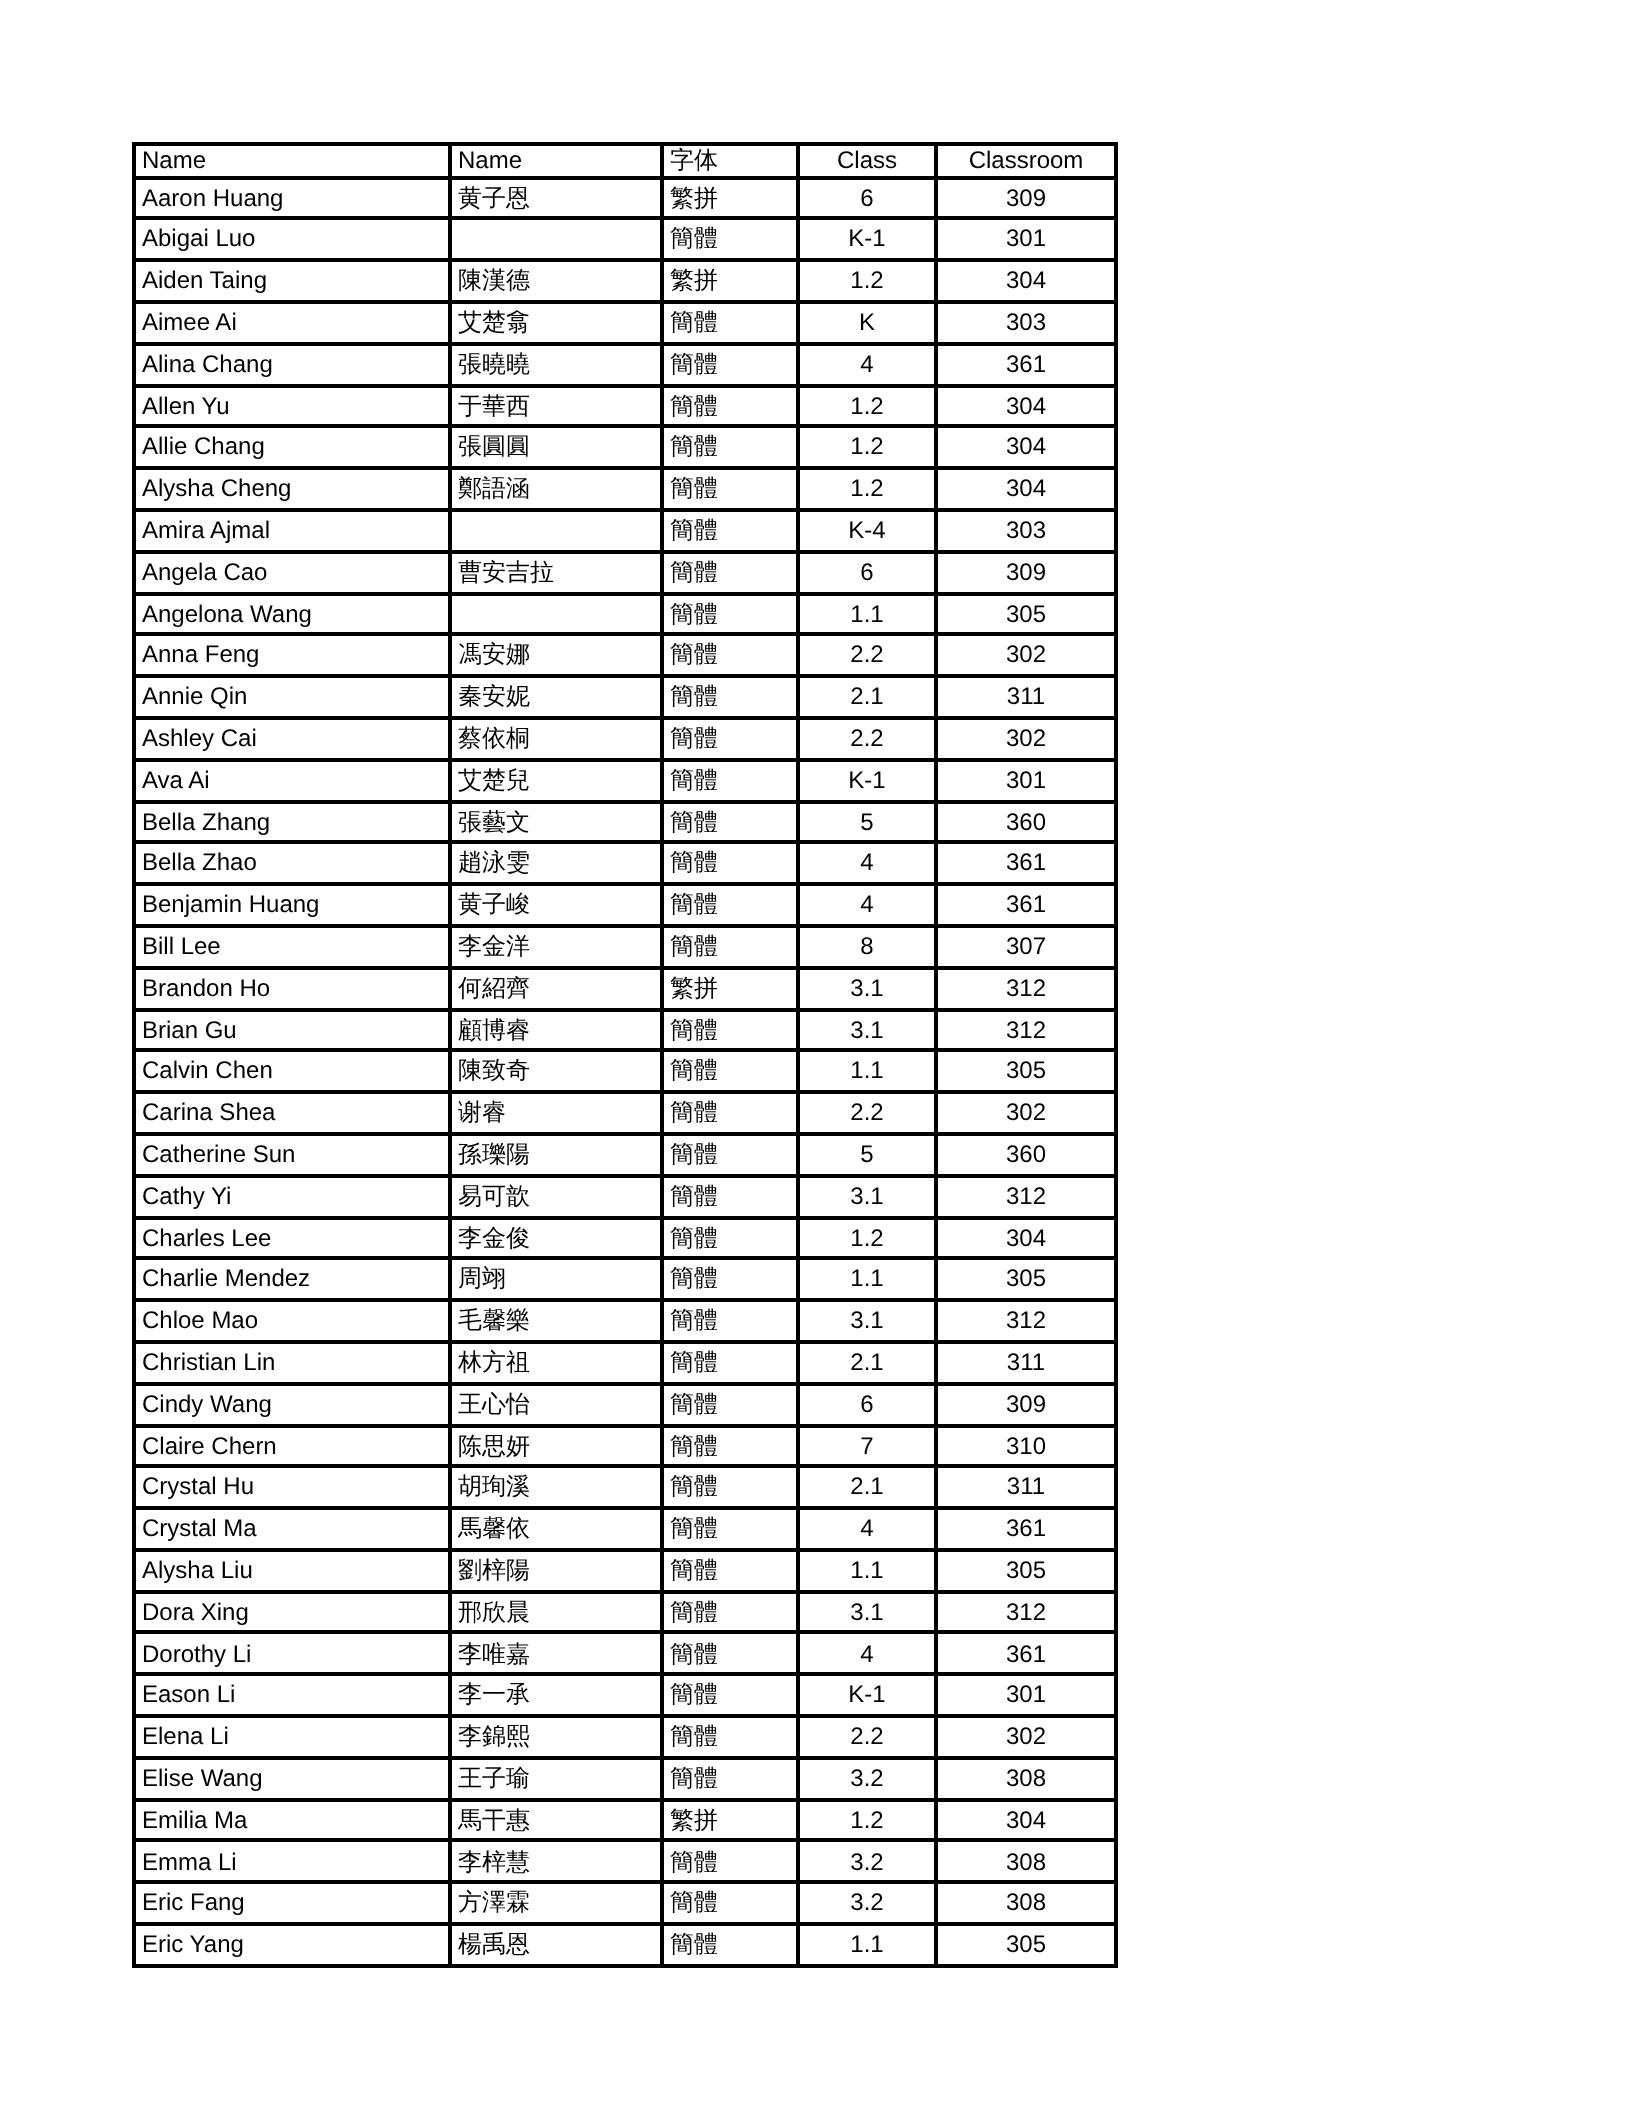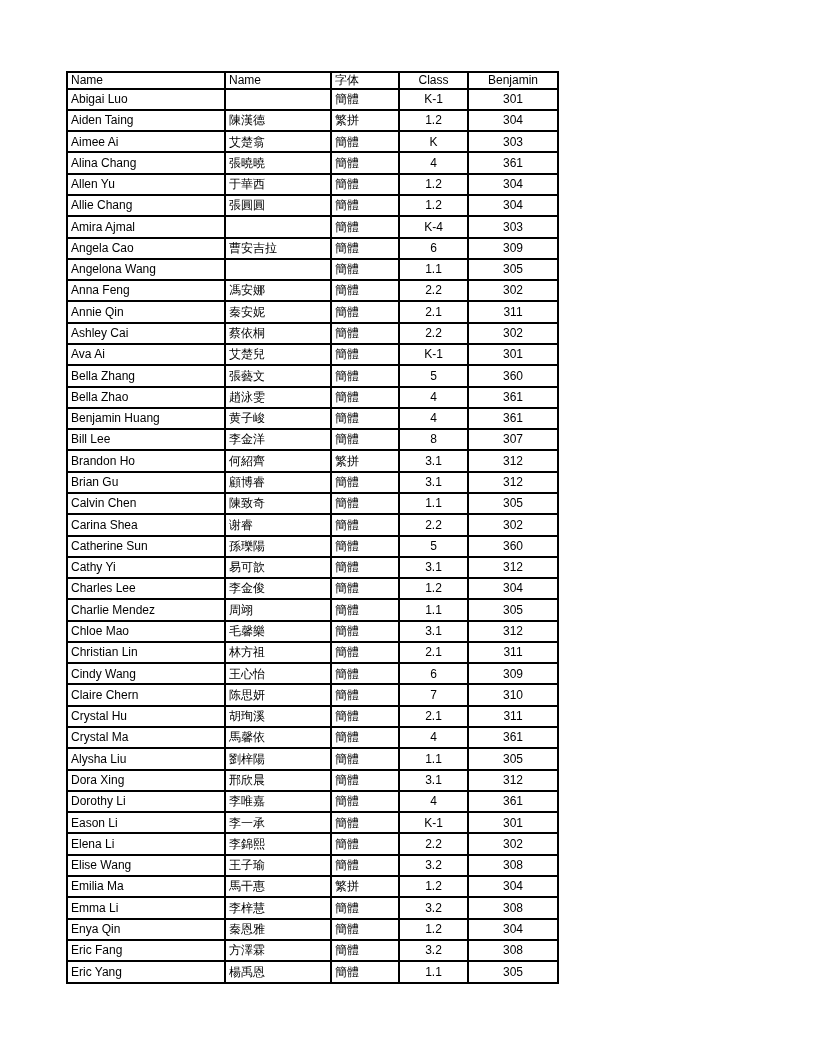--- a/index.html
+++ b/index.html
@@ -53,25 +53,32 @@
       <col style="width:68px">
       <col style="width:69px">
       <col style="width:90px">
     </colgroup>
     <thead>
       <tr>
         <th class="c0">Name</th>
         <th class="c1">Name</th>
         <th class="c2">字体</th>
         <th class="c3">Class</th>
-        <th class="c4">Benjamin</th>
+        <th class="c4">Classroom</th>
       </tr>
     </thead>
     <tbody>
         <tr>
+          <td class="c0">Aaron Huang</td>
+          <td class="c1">黄子恩</td>
+          <td class="c2">繁拼</td>
+          <td class="c3">6</td>
+          <td class="c4">309</td>
+        </tr>
+        <tr>
           <td class="c0">Abigai Luo</td>
           <td class="c1"></td>
           <td class="c2">簡體</td>
           <td class="c3">K-1</td>
           <td class="c4">301</td>
         </tr>
         <tr>
           <td class="c0">Aiden Taing</td>
           <td class="c1">陳漢德</td>
           <td class="c2">繁拼</td>
@@ -100,20 +107,27 @@
           <td class="c4">304</td>
         </tr>
         <tr>
           <td class="c0">Allie Chang</td>
           <td class="c1">張圓圓</td>
           <td class="c2">簡體</td>
           <td class="c3">1.2</td>
           <td class="c4">304</td>
         </tr>
         <tr>
+          <td class="c0">Alysha Cheng</td>
+          <td class="c1">鄭語涵</td>
+          <td class="c2">簡體</td>
+          <td class="c3">1.2</td>
+          <td class="c4">304</td>
+        </tr>
+        <tr>
           <td class="c0">Amira Ajmal</td>
           <td class="c1"></td>
           <td class="c2">簡體</td>
           <td class="c3">K-4</td>
           <td class="c4">303</td>
         </tr>
         <tr>
           <td class="c0">Angela Cao</td>
           <td class="c1">曹安吉拉</td>
           <td class="c2">簡體</td>
@@ -329,27 +343,20 @@
           <td class="c2">繁拼</td>
           <td class="c3">1.2</td>
           <td class="c4">304</td>
         </tr>
         <tr>
           <td class="c0">Emma Li</td>
           <td class="c1">李梓慧</td>
           <td class="c2">簡體</td>
           <td class="c3">3.2</td>
           <td class="c4">308</td>
-        </tr>
-        <tr>
-          <td class="c0">Enya Qin</td>
-          <td class="c1">秦恩雅</td>
-          <td class="c2">簡體</td>
-          <td class="c3">1.2</td>
-          <td class="c4">304</td>
         </tr>
         <tr>
           <td class="c0">Eric Fang</td>
           <td class="c1">方澤霖</td>
           <td class="c2">簡體</td>
           <td class="c3">3.2</td>
           <td class="c4">308</td>
         </tr>
         <tr>
           <td class="c0">Eric Yang</td>

